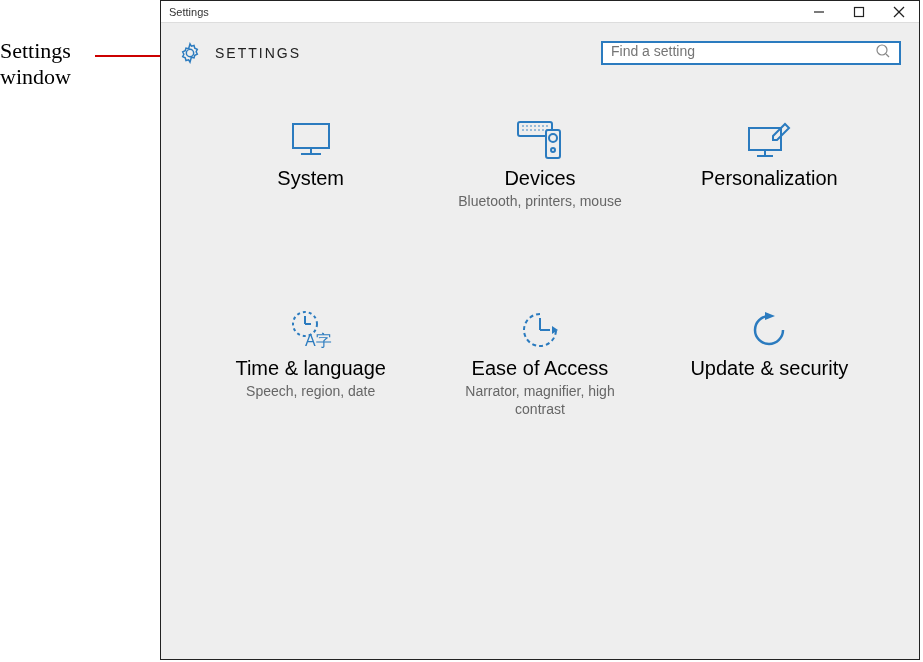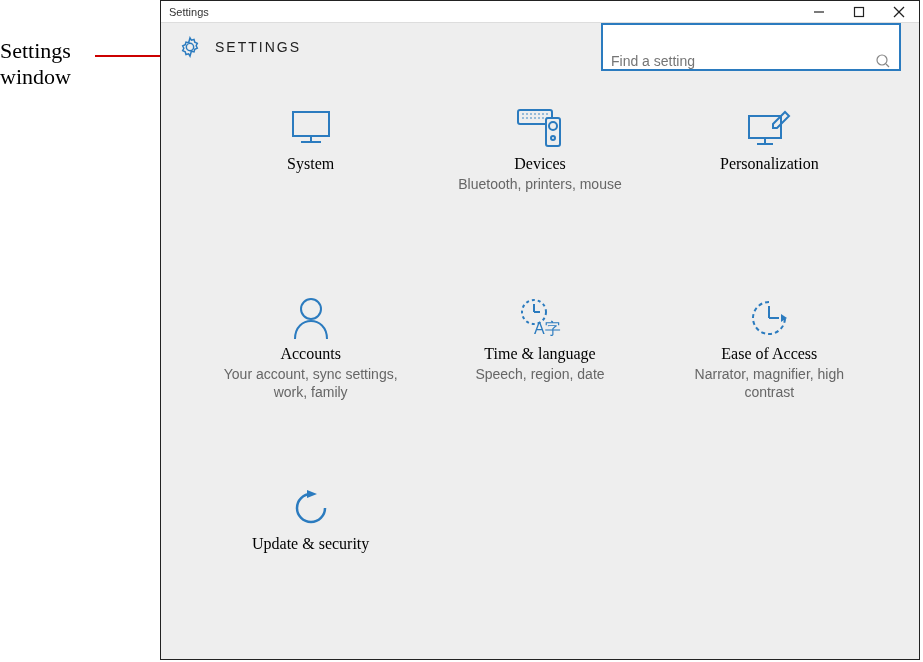--- a/index.html
+++ b/index.html
@@ -89,25 +89,25 @@
       height: 22px;
     }
     .header-title {
       font-size: 14px;
       letter-spacing: 2px;
       color: #222;
       font-weight: 400;
     }
     .search {
       width: 300px;
-      height: 48px;
+      height: 24px;
       border: 2px solid #2b7bbf;
       background: #fff;
       display: flex;
-      align-items: flex-end;
+      align-items: flex-start;
       padding: 0 8px;
     }
     .search input {
       flex: 1;
       border: none;
       outline: none;
       font-size: 14px;
       color: #666;
       background: transparent;
     }
@@ -130,24 +130,23 @@
       padding-top: 10px;
       cursor: pointer;
     }
     .tile-icon {
       height: 54px;
       display: flex;
       align-items: center;
       justify-content: center;
     }
     .tile-title {
-      font-size: 16px;
+      font-size: 20px;
       color: #000;
       margin-bottom: 2px;
-      font-family: Liberation Serif, serif;
     }
     .tile-desc {
       font-size: 14px;
       color: #666;
       line-height: 1.3;
       max-width: 180px;
     }
     svg { display: block; }
   </style>
 </head>
@@ -249,30 +248,20 @@
         <svg width="52" height="44" viewBox="0 0 52 44">
             <rect x="6" y="10" width="32" height="22" fill="none" stroke="#2b7bbf" stroke-width="2"></rect>
             <line x1="14" y1="38" x2="30" y2="38" stroke="#2b7bbf" stroke-width="2"></line>
             <line x1="22" y1="32" x2="22" y2="38" stroke="#2b7bbf" stroke-width="2"></line>
             <path d="M30 18 L42 6 L46 10 L34 22 L30 22 Z" fill="none" stroke="#2b7bbf" stroke-width="2"></path>
           </svg>
       </div>
       <div class="tile-title">Personalization</div>
     </div>
 
-    <div class="tile">
-      <div class="tile-icon">
-        <svg width="44" height="46" viewBox="0 0 44 46">
-            <circle cx="22" cy="14" r="10" fill="none" stroke="#2b7bbf" stroke-width="2"></circle>
-            <path d="M6 44 C6 32 14 26 22 26 C30 26 38 32 38 44" fill="none" stroke="#2b7bbf" stroke-width="2"></path>
-          </svg>
-      </div>
-      <div class="tile-title">Accounts</div>
-      <div class="tile-desc">Your account, sync settings, work, family</div>
-    </div>
 
     <div class="tile">
       <div class="tile-icon">
         <svg width="52" height="44" viewBox="0 0 52 44">
             <circle cx="20" cy="16" r="12" fill="none" stroke="#2b7bbf" stroke-width="2" stroke-dasharray="3 3"></circle>
             <line x1="20" y1="16" x2="20" y2="8" stroke="#2b7bbf" stroke-width="2"></line>
             <line x1="20" y1="16" x2="26" y2="16" stroke="#2b7bbf" stroke-width="2"></line>
             <text x="20" y="38" font-size="16" fill="#2b7bbf" font-family="Arial">A字</text>
           </svg>
       </div>

